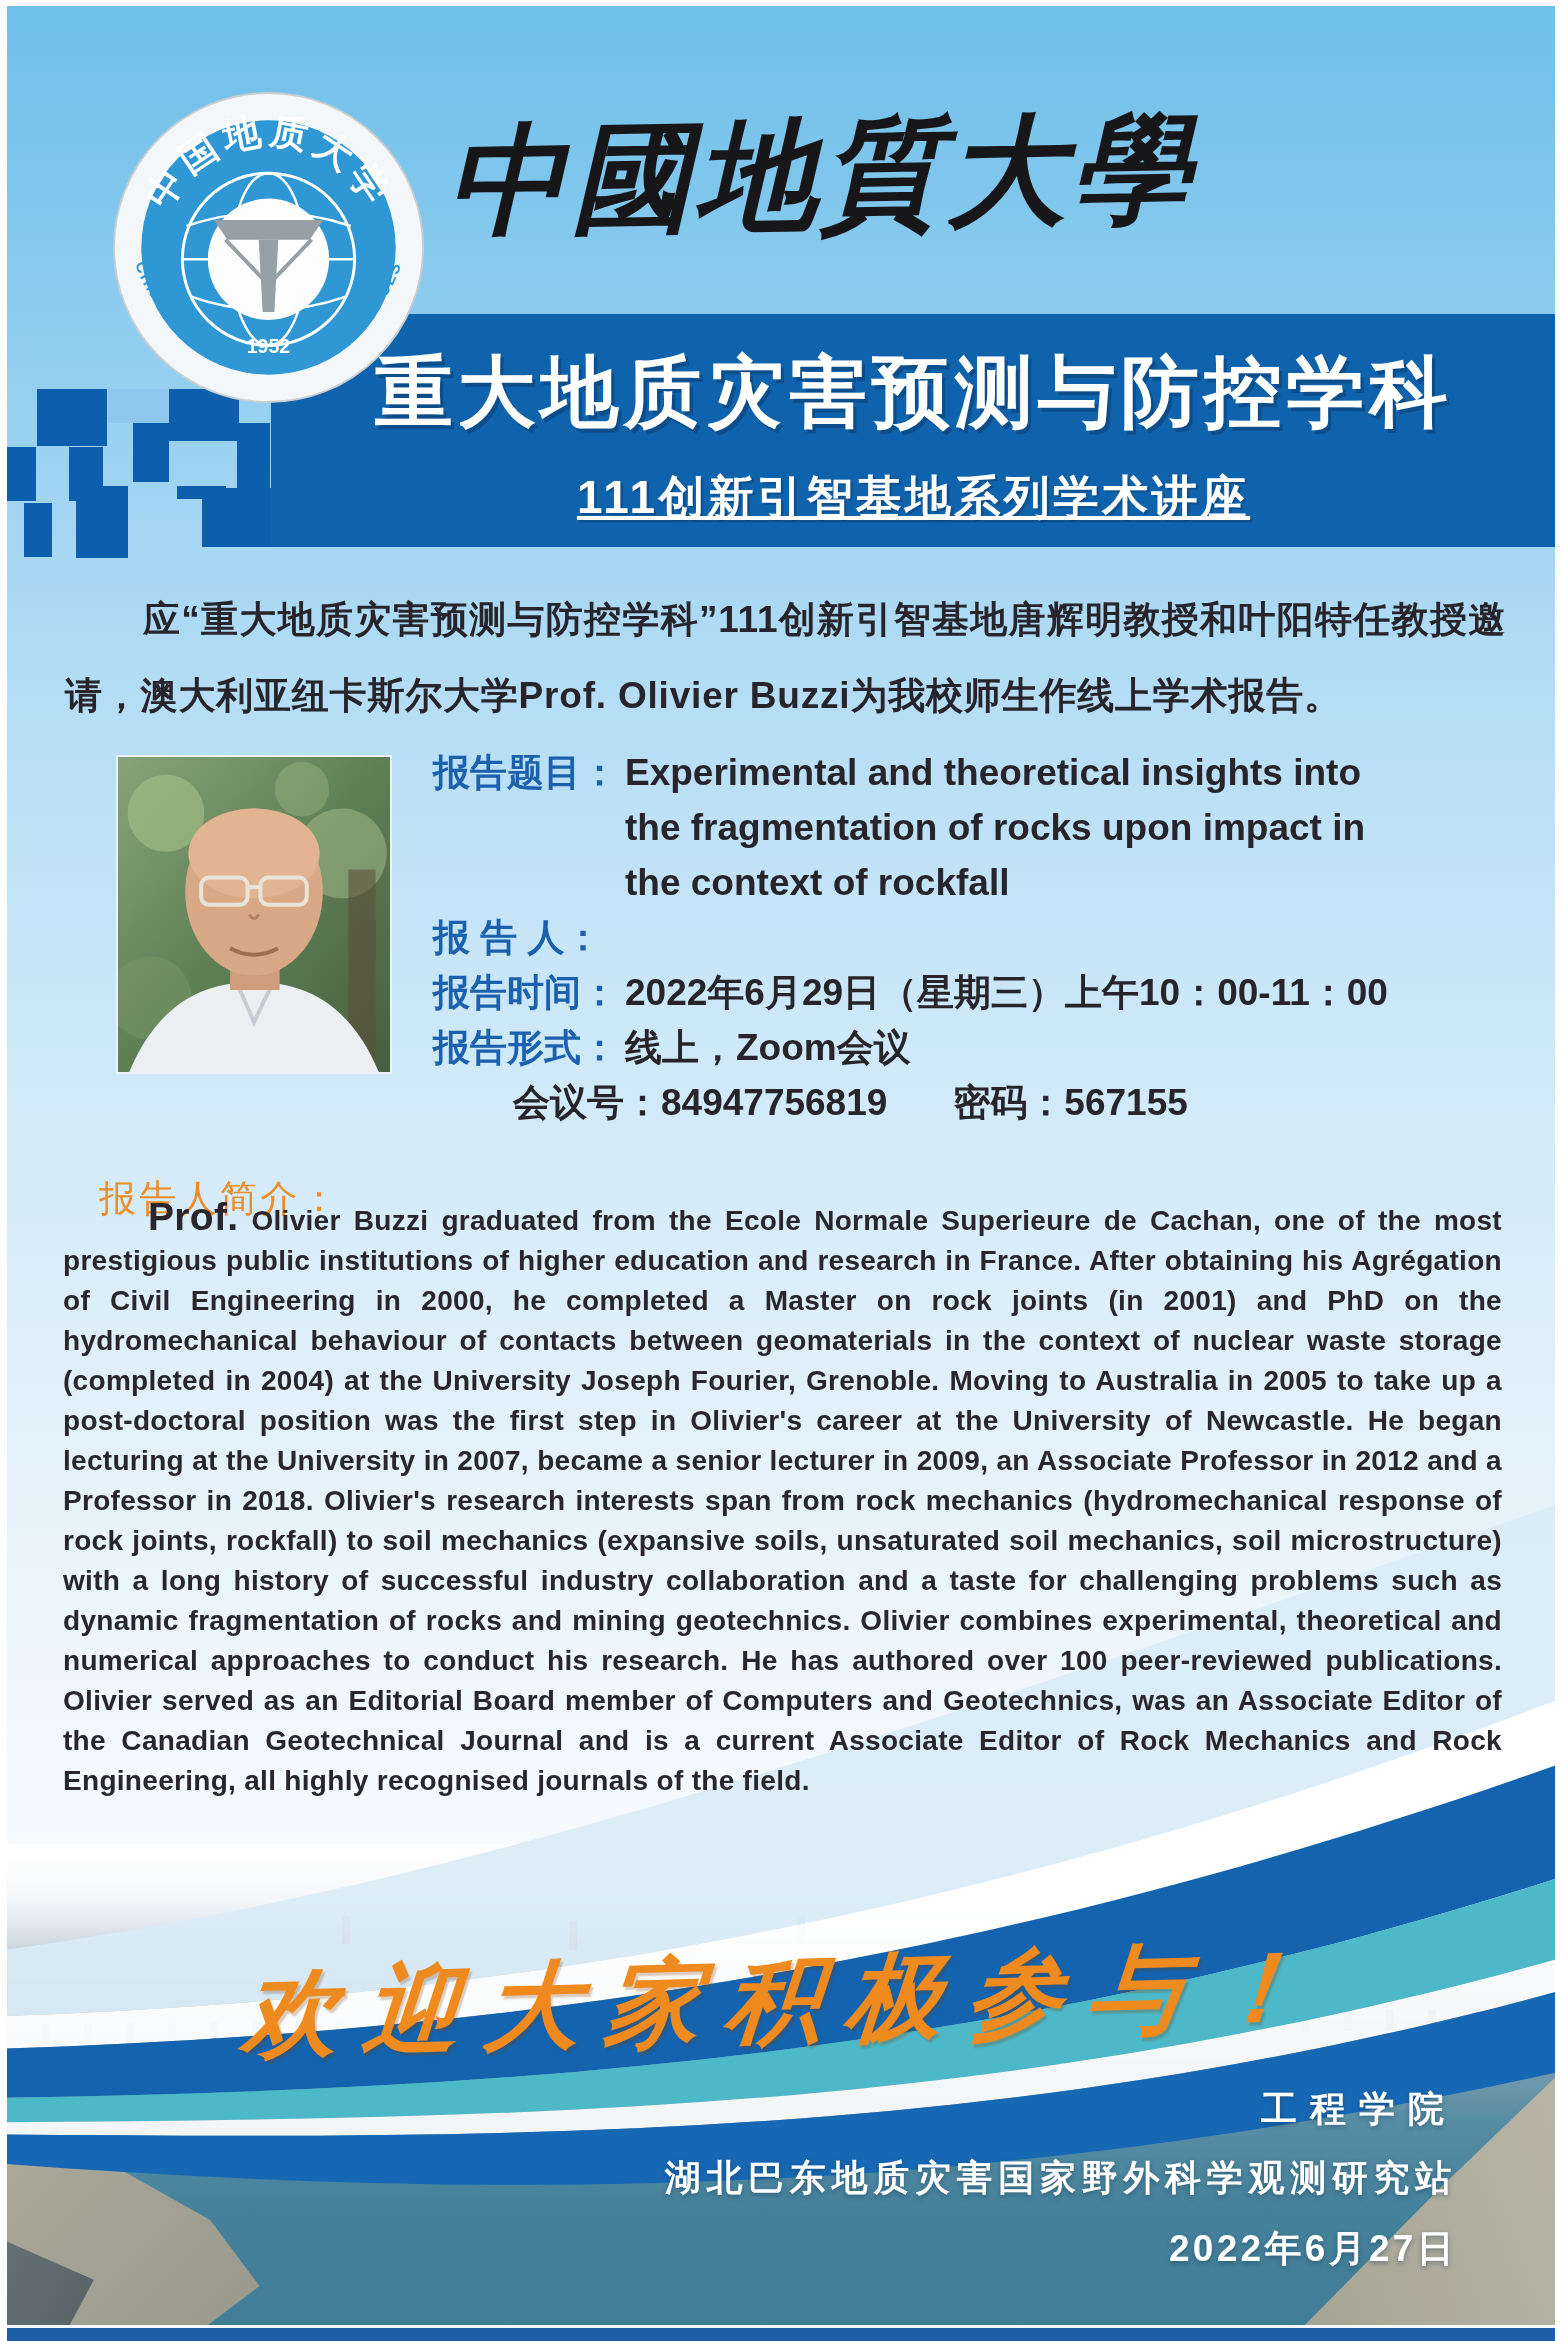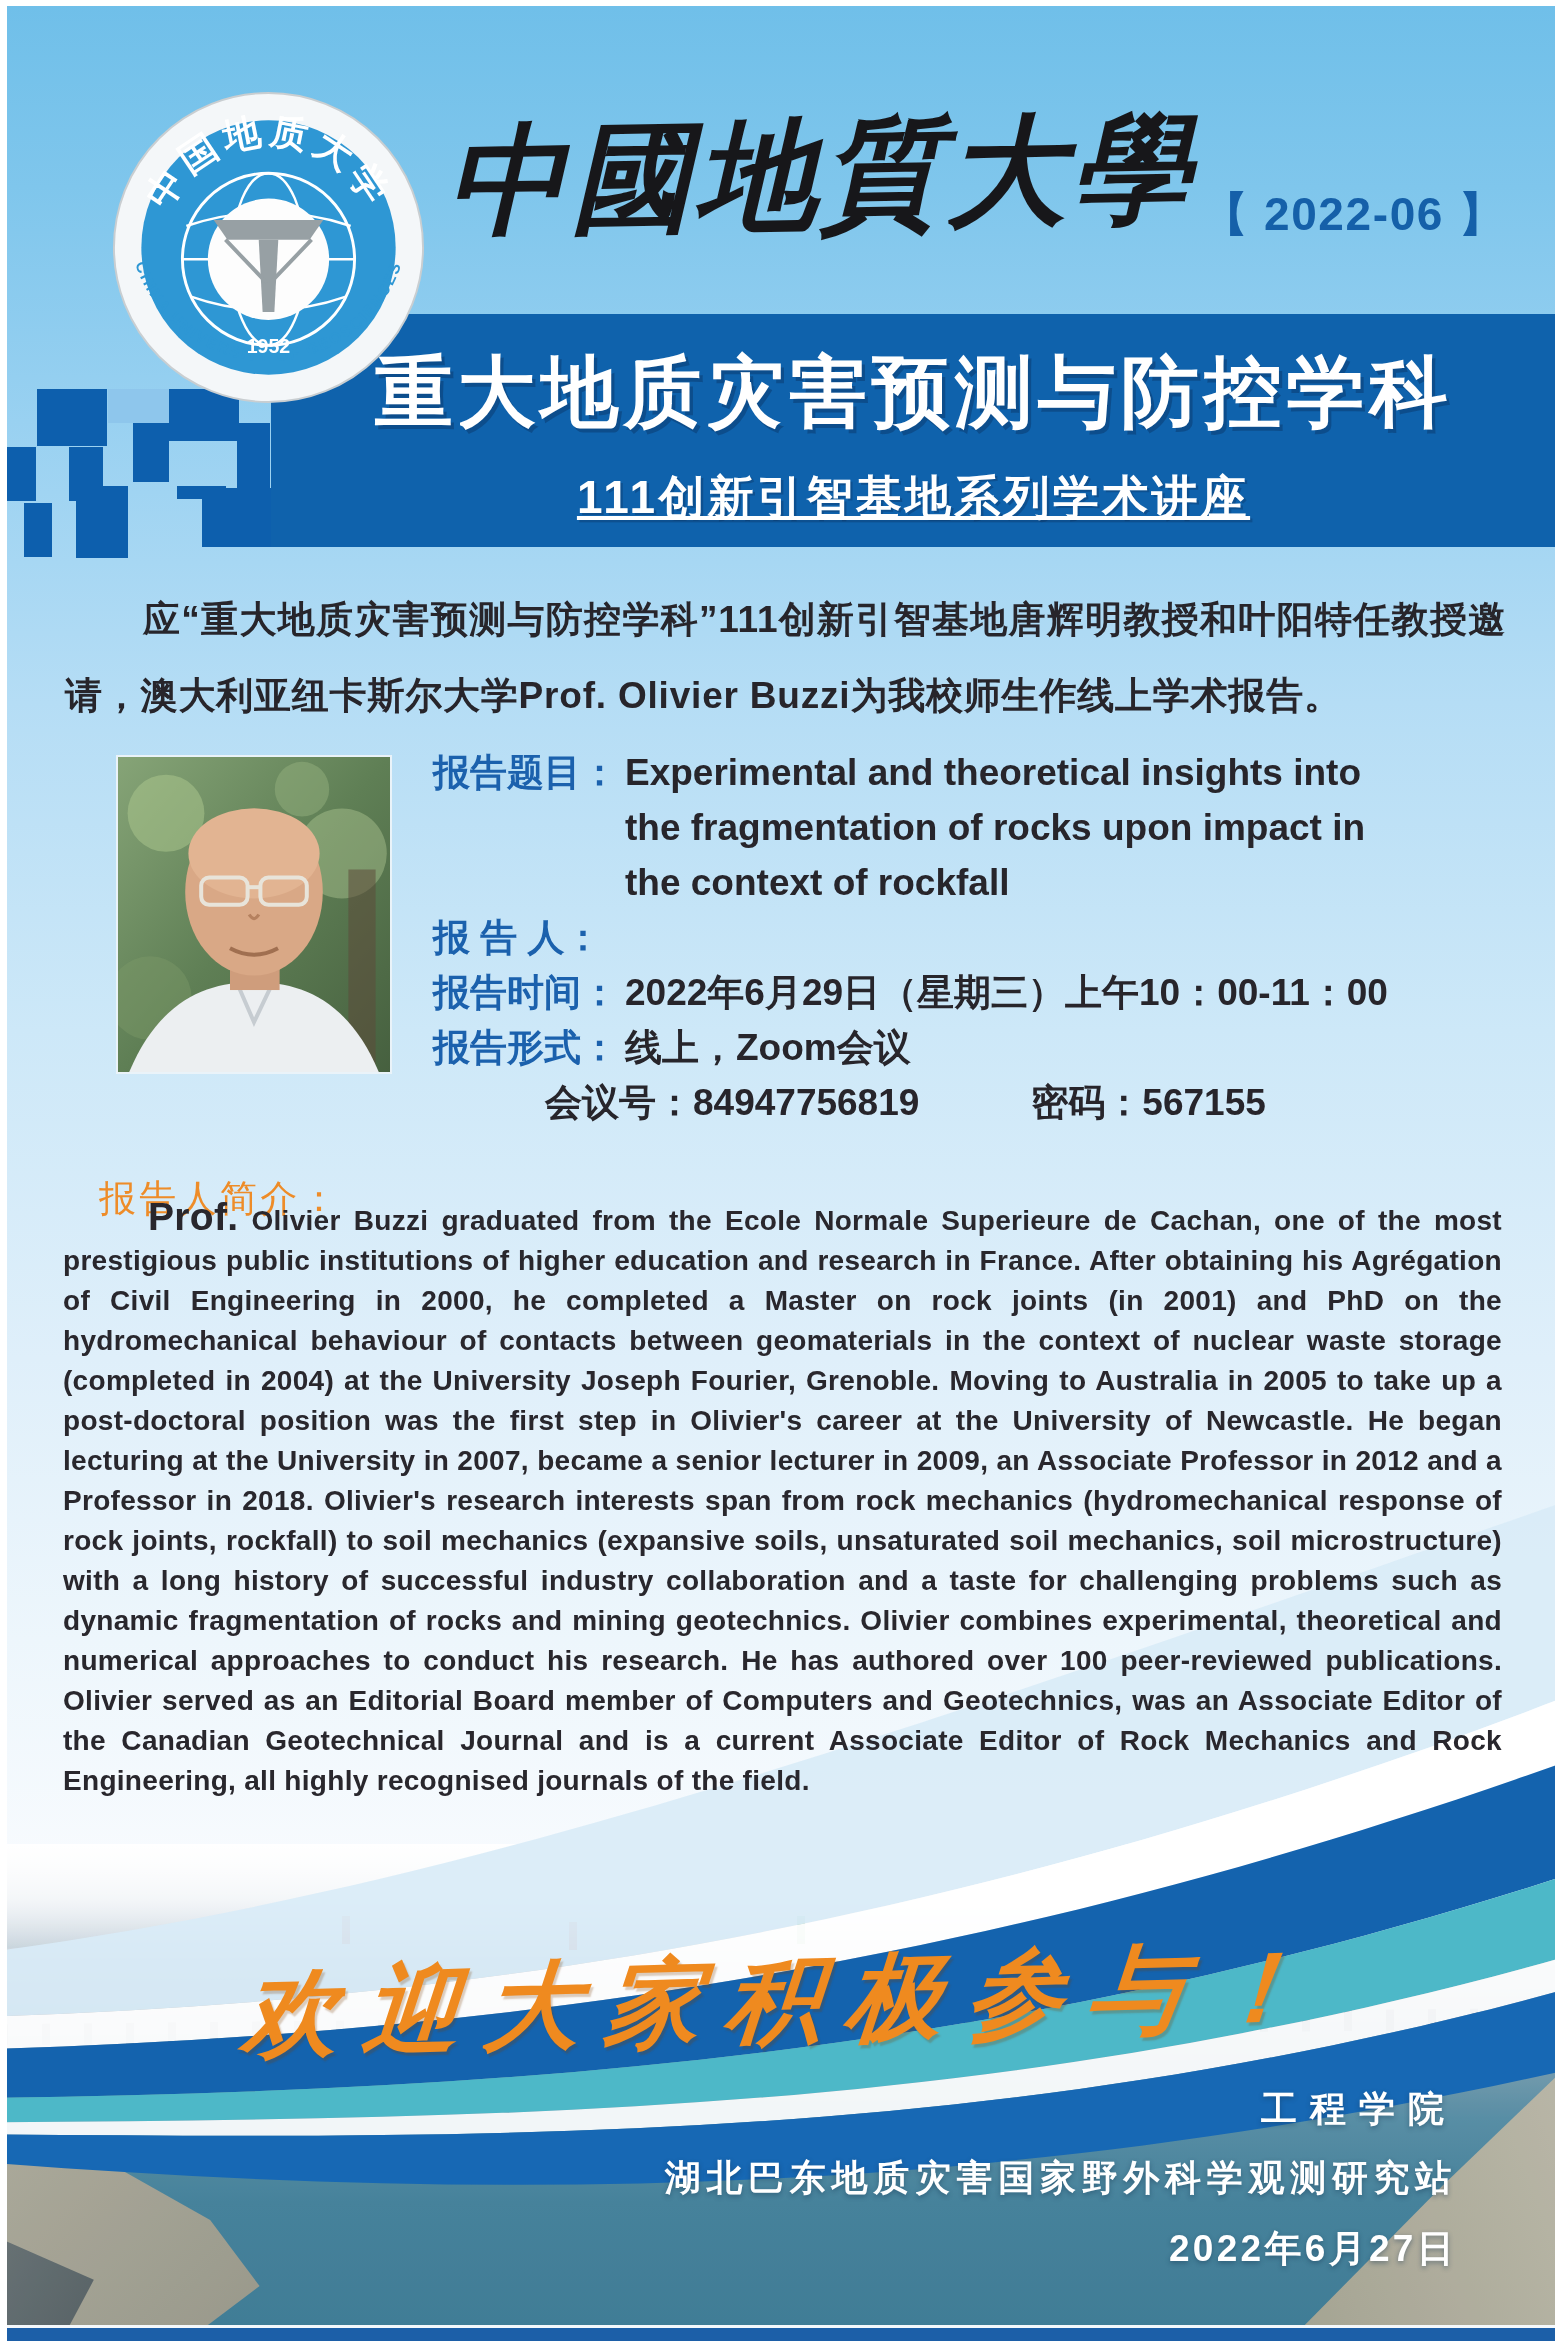--- a/index.html
+++ b/index.html
@@ -60,21 +60,21 @@
   .photo svg{display:block;width:100%;height:100%;}
 
   
   .details{
     position:absolute;left:433px;top:745px;width:960px;z-index:5;
     font-size:37px;line-height:55px;font-weight:bold;color:#27252b;
   }
   .drow{display:flex;}
   .dlabel{width:192px;flex:0 0 192px;color:#1b61ad;white-space:nowrap;}
   .dvalue{flex:1;}
-  .meeting{margin-left:112px;display:flex;gap:112px;}
+  .meeting{margin-left:80px;display:flex;gap:66px;}
 
   
   .bio-heading{
     position:absolute;left:99px;top:1174px;z-index:5;
     font-size:37px;font-weight:normal;color:#ee8c28;letter-spacing:3.3px;text-align:right;
   }
   .bio{
     position:absolute;left:63px;top:1197px;width:1439px;z-index:5;
     font-size:28px;line-height:40px;font-weight:bold;color:#29272d;
     text-align:justify;text-indent:85px;letter-spacing:0.3px;
@@ -160,21 +160,20 @@
       </text>
       <text font-size="16" font-weight="bold" fill="#2e97d4" letter-spacing="2" font-family="Liberation Sans, sans-serif" text-anchor="middle">
         <textPath href="#arcBottom" startOffset="50%">CHINA UNIVERSITY OF GEOSCIENCES</textPath>
       </text>
       <text x="160" y="268" font-size="20" font-weight="bold" fill="#ffffff" text-anchor="middle" font-family="Liberation Sans, sans-serif">1952</text>
     </svg>
   </div>
 
   <div class="calligraphy">中國地質大學</div>
 
-  <div class="issue-badge">【 2022-06 】</div>
 
   <div class="mosaic">
     <span style="left:37px;top:389px;width:70px;height:57px;background:#0d5fad;"></span>
     <span style="left:169px;top:389px;width:70px;height:52px;background:#0d5fad;"></span>
     <span style="left:237px;top:423px;width:33px;height:75px;background:#0d5fad;"></span>
     <span style="left:133px;top:423px;width:36px;height:59px;background:#0d5fad;"></span>
     <span style="left:0px;top:447px;width:36px;height:54px;background:#0d5fad;"></span>
     <span style="left:69px;top:447px;width:34px;height:54px;background:#0d5fad;"></span>
     <span style="left:76px;top:486px;width:52px;height:72px;background:#0d5fad;"></span>
     <span style="left:24.4px;top:503px;width:28px;height:54px;background:#0d5fad;"></span>

